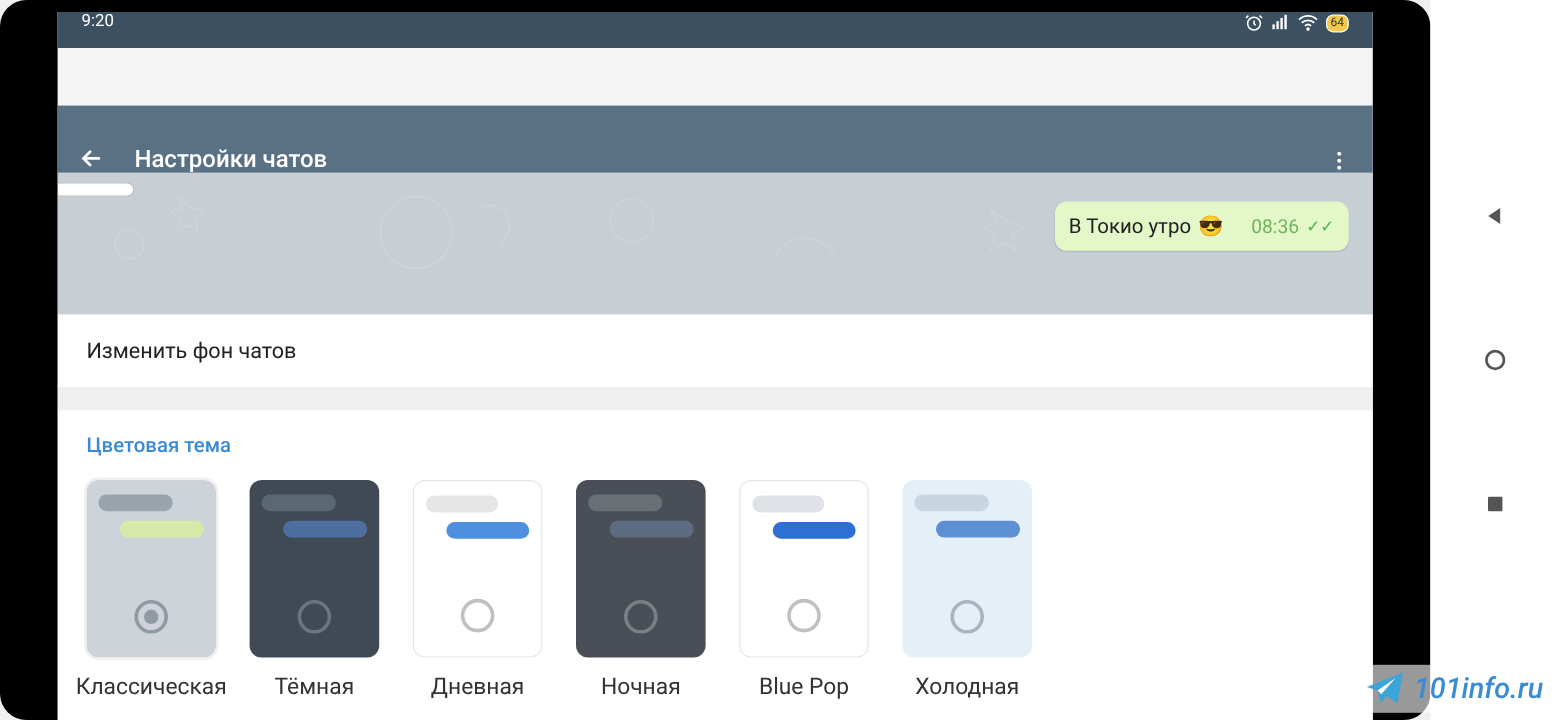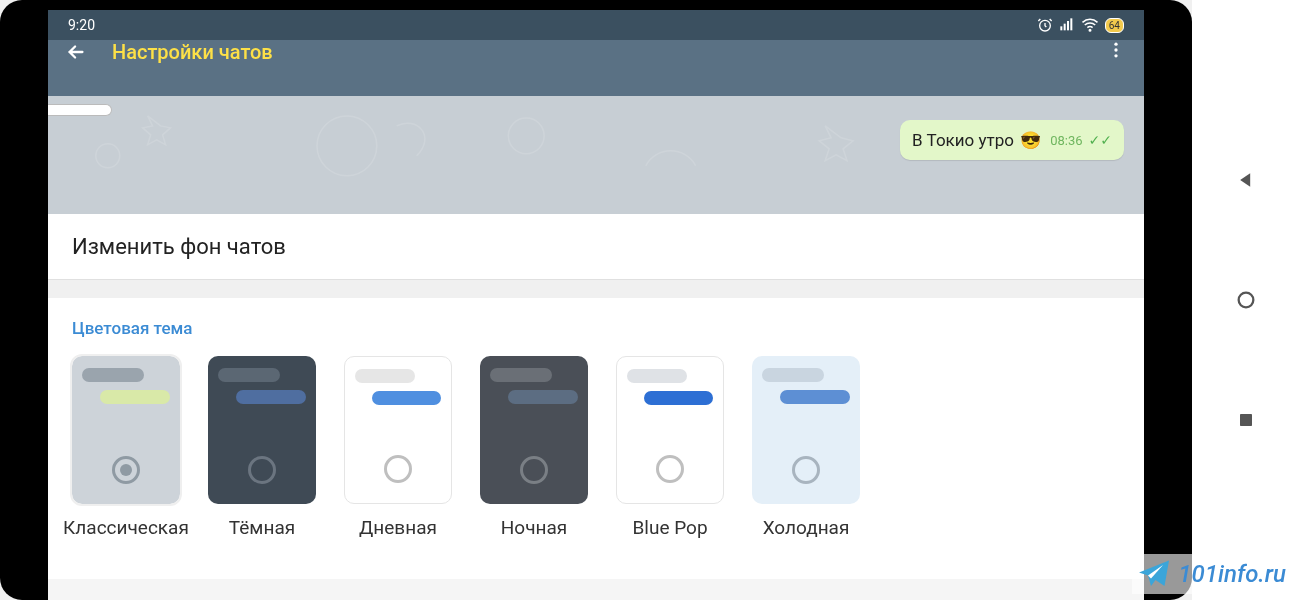--- a/index.html
+++ b/index.html
@@ -2,36 +2,36 @@
 <html><head>
 <meta charset="utf-8">
 <style>
 * { box-sizing: border-box; margin: 0; padding: 0; }
 body { font-family: -apple-system, Roboto, Arial, sans-serif; background: #f0f0f0; width: 1300px; height: 600px; overflow: hidden; position: relative; }
 
 .phone-frame { width: 1192px; height: 600px; background: #000; border-radius: 22px; position: relative; overflow: hidden; }
 
 .inner-screen { position: absolute; top: 10px; left: 48px; right: 48px; bottom: 0; background: #f5f5f5; overflow: hidden; }
 
-.status-bar { height: 30px; background: #3b5060; color: #fff; display: flex; align-items: center; padding: 0 20px; font-size: 14px; justify-content: space-between; }
+.status-bar { height: 30px; background: #3b5060; color: #fff; display: flex; align-items: flex-start; padding: 0 20px; font-size: 14px; justify-content: space-between; }
 .status-right { display: flex; align-items: center; gap: 6px; }
 
-.app-bar { height: 56px; background: #5a7184; color: #fde047; display: flex; align-items: flex-start; padding: 0 16px; }
+.app-bar { height: 56px; background: #5a7184; color: #ffffff; display: flex; align-items: flex-end; padding: 0 16px; margin-top: 48px; }
 .back-arrow { width: 24px; height: 24px; margin-right: 24px; cursor: pointer; display:flex; align-items:center; justify-content:center; }
 .app-title { font-size: 20px; font-weight: 500; flex: 1; }
 .more-dots { width: 24px; cursor: pointer; display:flex; align-items:center; justify-content:center; }
 
 .chat-preview { height: 118px; background: #c7ced4; position: relative; overflow: hidden; }
 .doodle { position: absolute; inset: 0; opacity: 0.12; }
 .outgoing-bubble-clip { position: absolute; left: 0; top: 8px; width: 64px; height: 12px; border:1px solid #bbb; background:#fff; border-radius:0 6px 6px 0; border-left:none; }
 .outgoing-bubble { position: absolute; right: 20px; top: 24px; background: #e3f7c9; border-radius: 10px; padding: 10px 12px; display: flex; align-items: center; gap: 6px; font-size: 17px; color:#222; box-shadow: 0 1px 1px rgba(0,0,0,0.1); }
-.msg-time { font-size: 13px; color: #6fb65f; margin-left: 3px; }
+.msg-time { font-size: 16px; color: #6fb65f; margin-left: 17px; }
 .msg-check { color: #51b04f; font-size: 14px; }
 
-.section-item { background: #fff; padding: 20px 24px; font-size: 22px; color: #222; border-bottom: 1px solid #e0e0e0; cursor: pointer; }
+.section-item { background: #fff; padding: 20px 24px; font-size: 18px; color: #222; border-bottom: 1px solid #e0e0e0; cursor: pointer; }
 .gap-strip { height: 18px; background: #f0f0f0; }
 
 .theme-section { background: #fff; padding: 20px 24px 40px; }
 .theme-header { color: #3b8bd4; font-size: 17px; font-weight: 500; margin-bottom: 18px; }
 .theme-row { display: flex; gap: 28px; }
 .theme-item { display:flex; flex-direction:column; align-items:center; width: 108px; cursor:pointer; }
 .theme-card { width: 108px; height: 148px; border-radius: 10px; position: relative; display:flex; flex-direction:column; padding: 12px 10px; }
 .bubble-in { height: 14px; border-radius: 7px; margin-bottom: 8px; width: 70%; }
 .bubble-out { height: 14px; border-radius: 7px; width: 80%; align-self: flex-end; margin-bottom: auto; }
 .radio-ring { width: 28px; height: 28px; border-radius: 50%; align-self: center; margin-bottom: 8px; display:flex; align-items:center; justify-content:center; }

